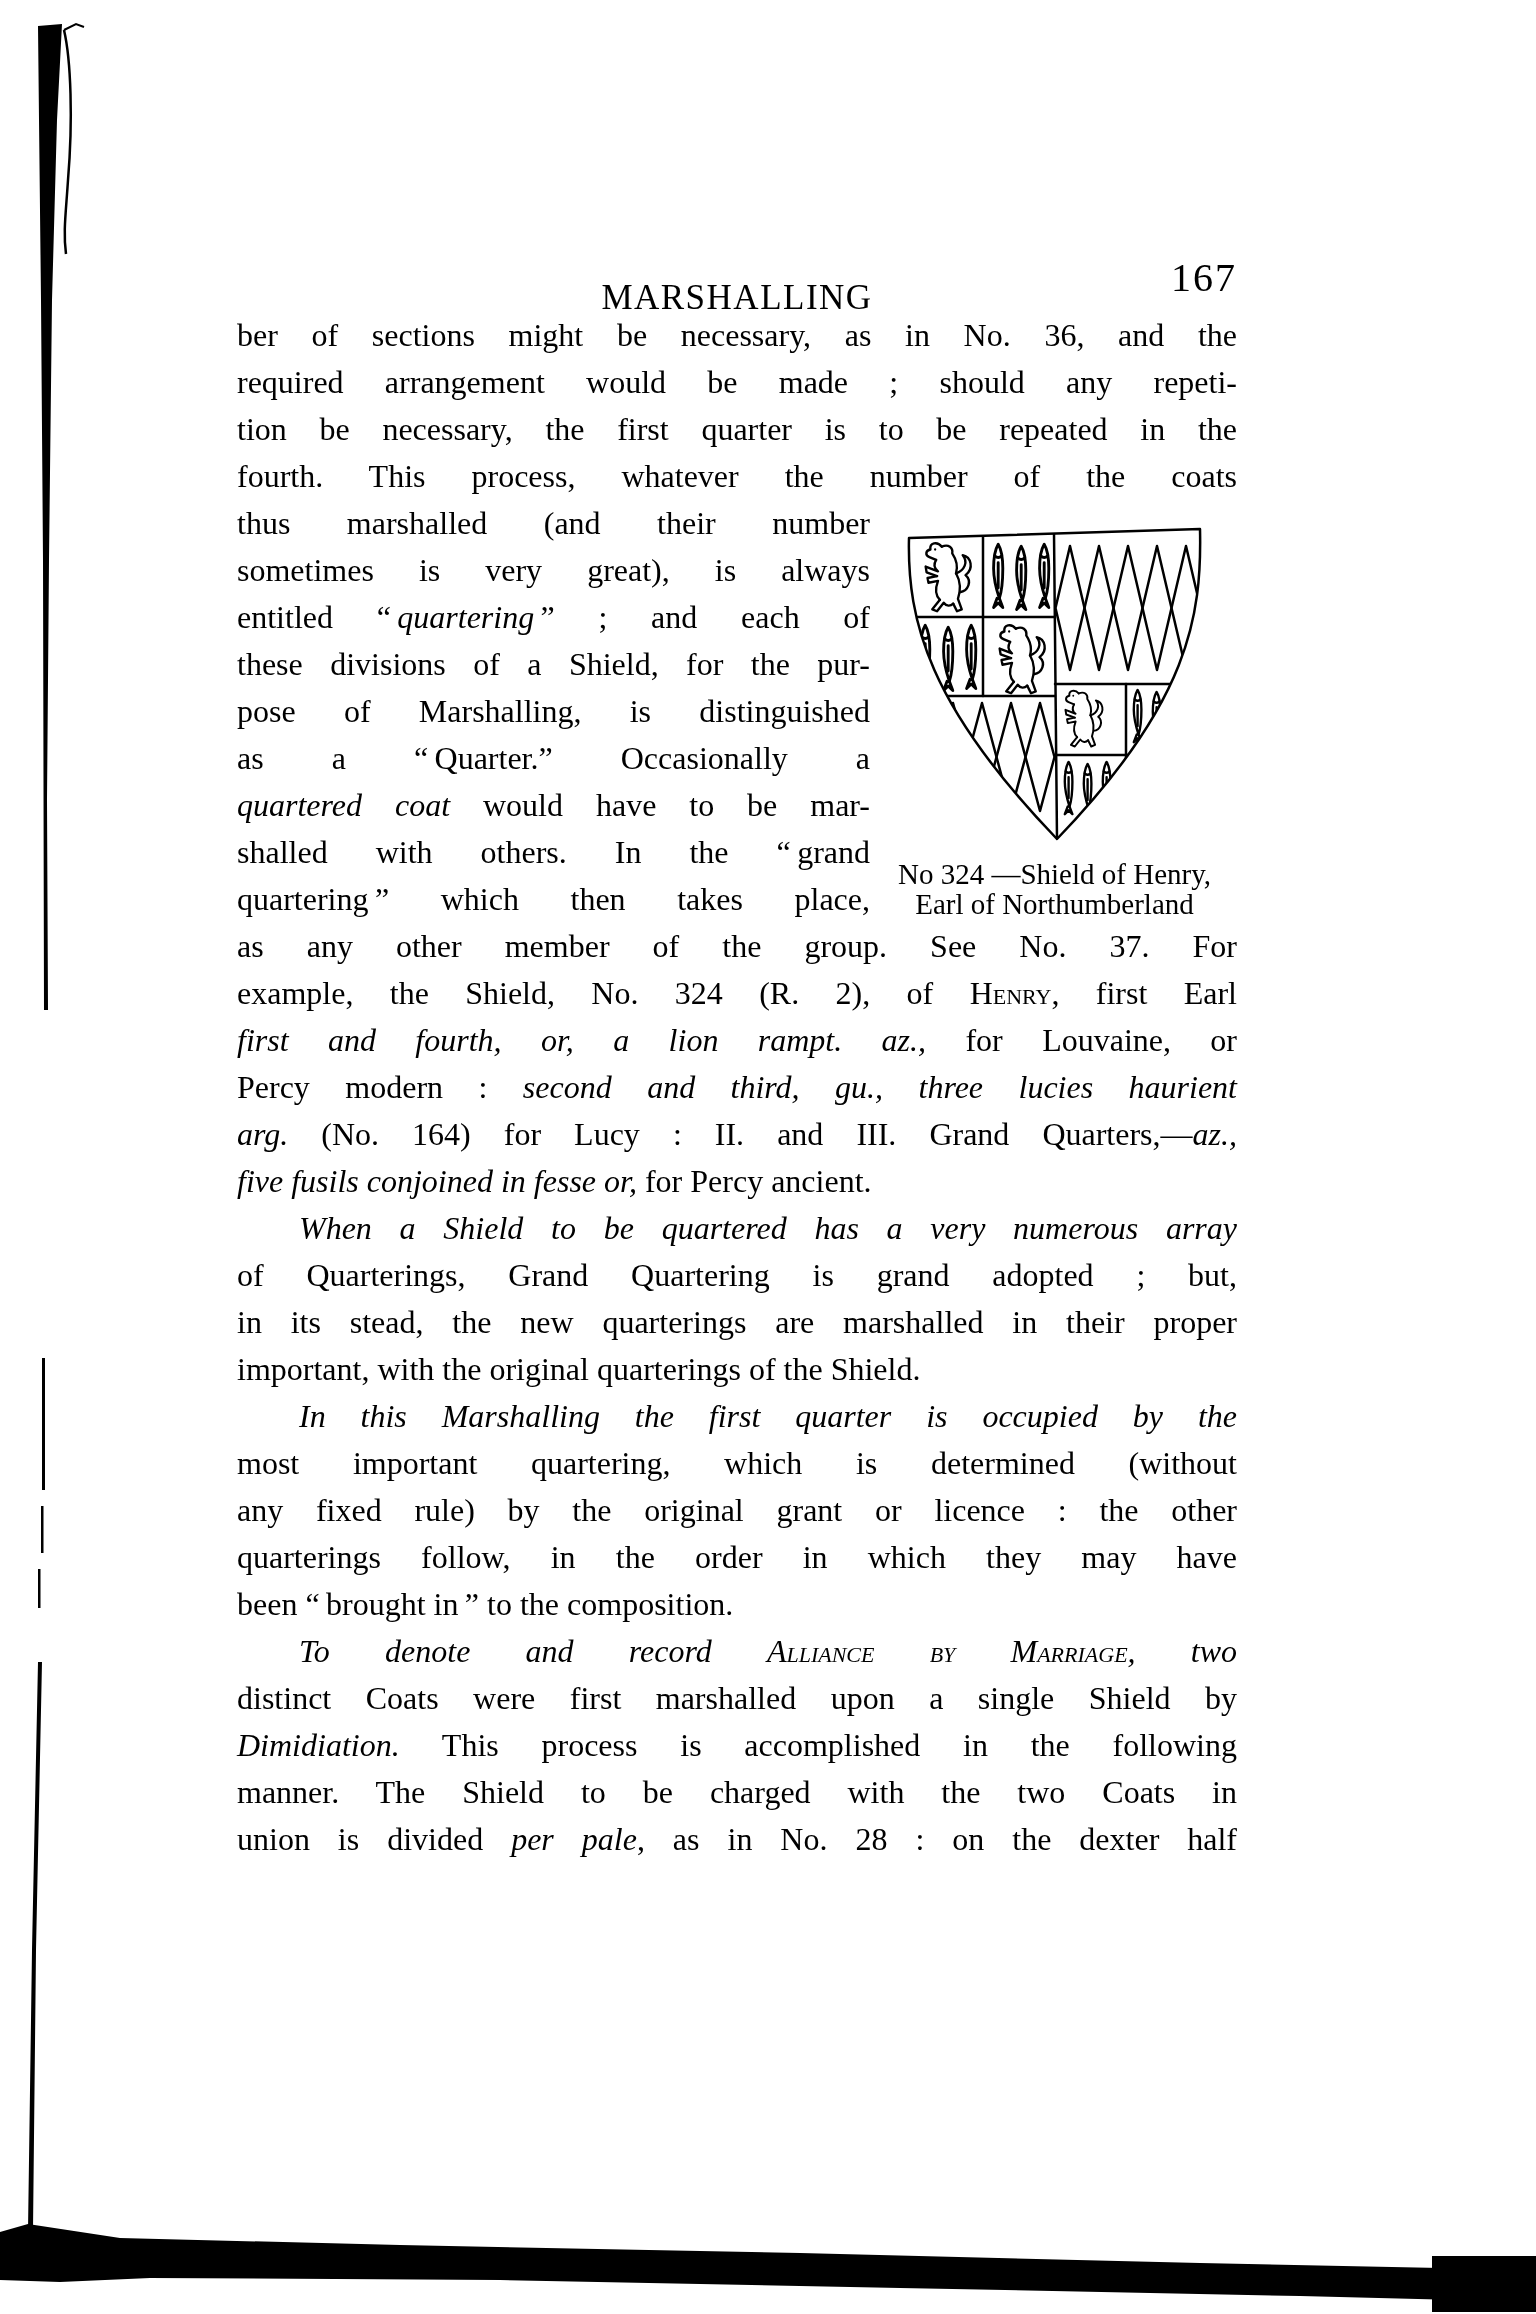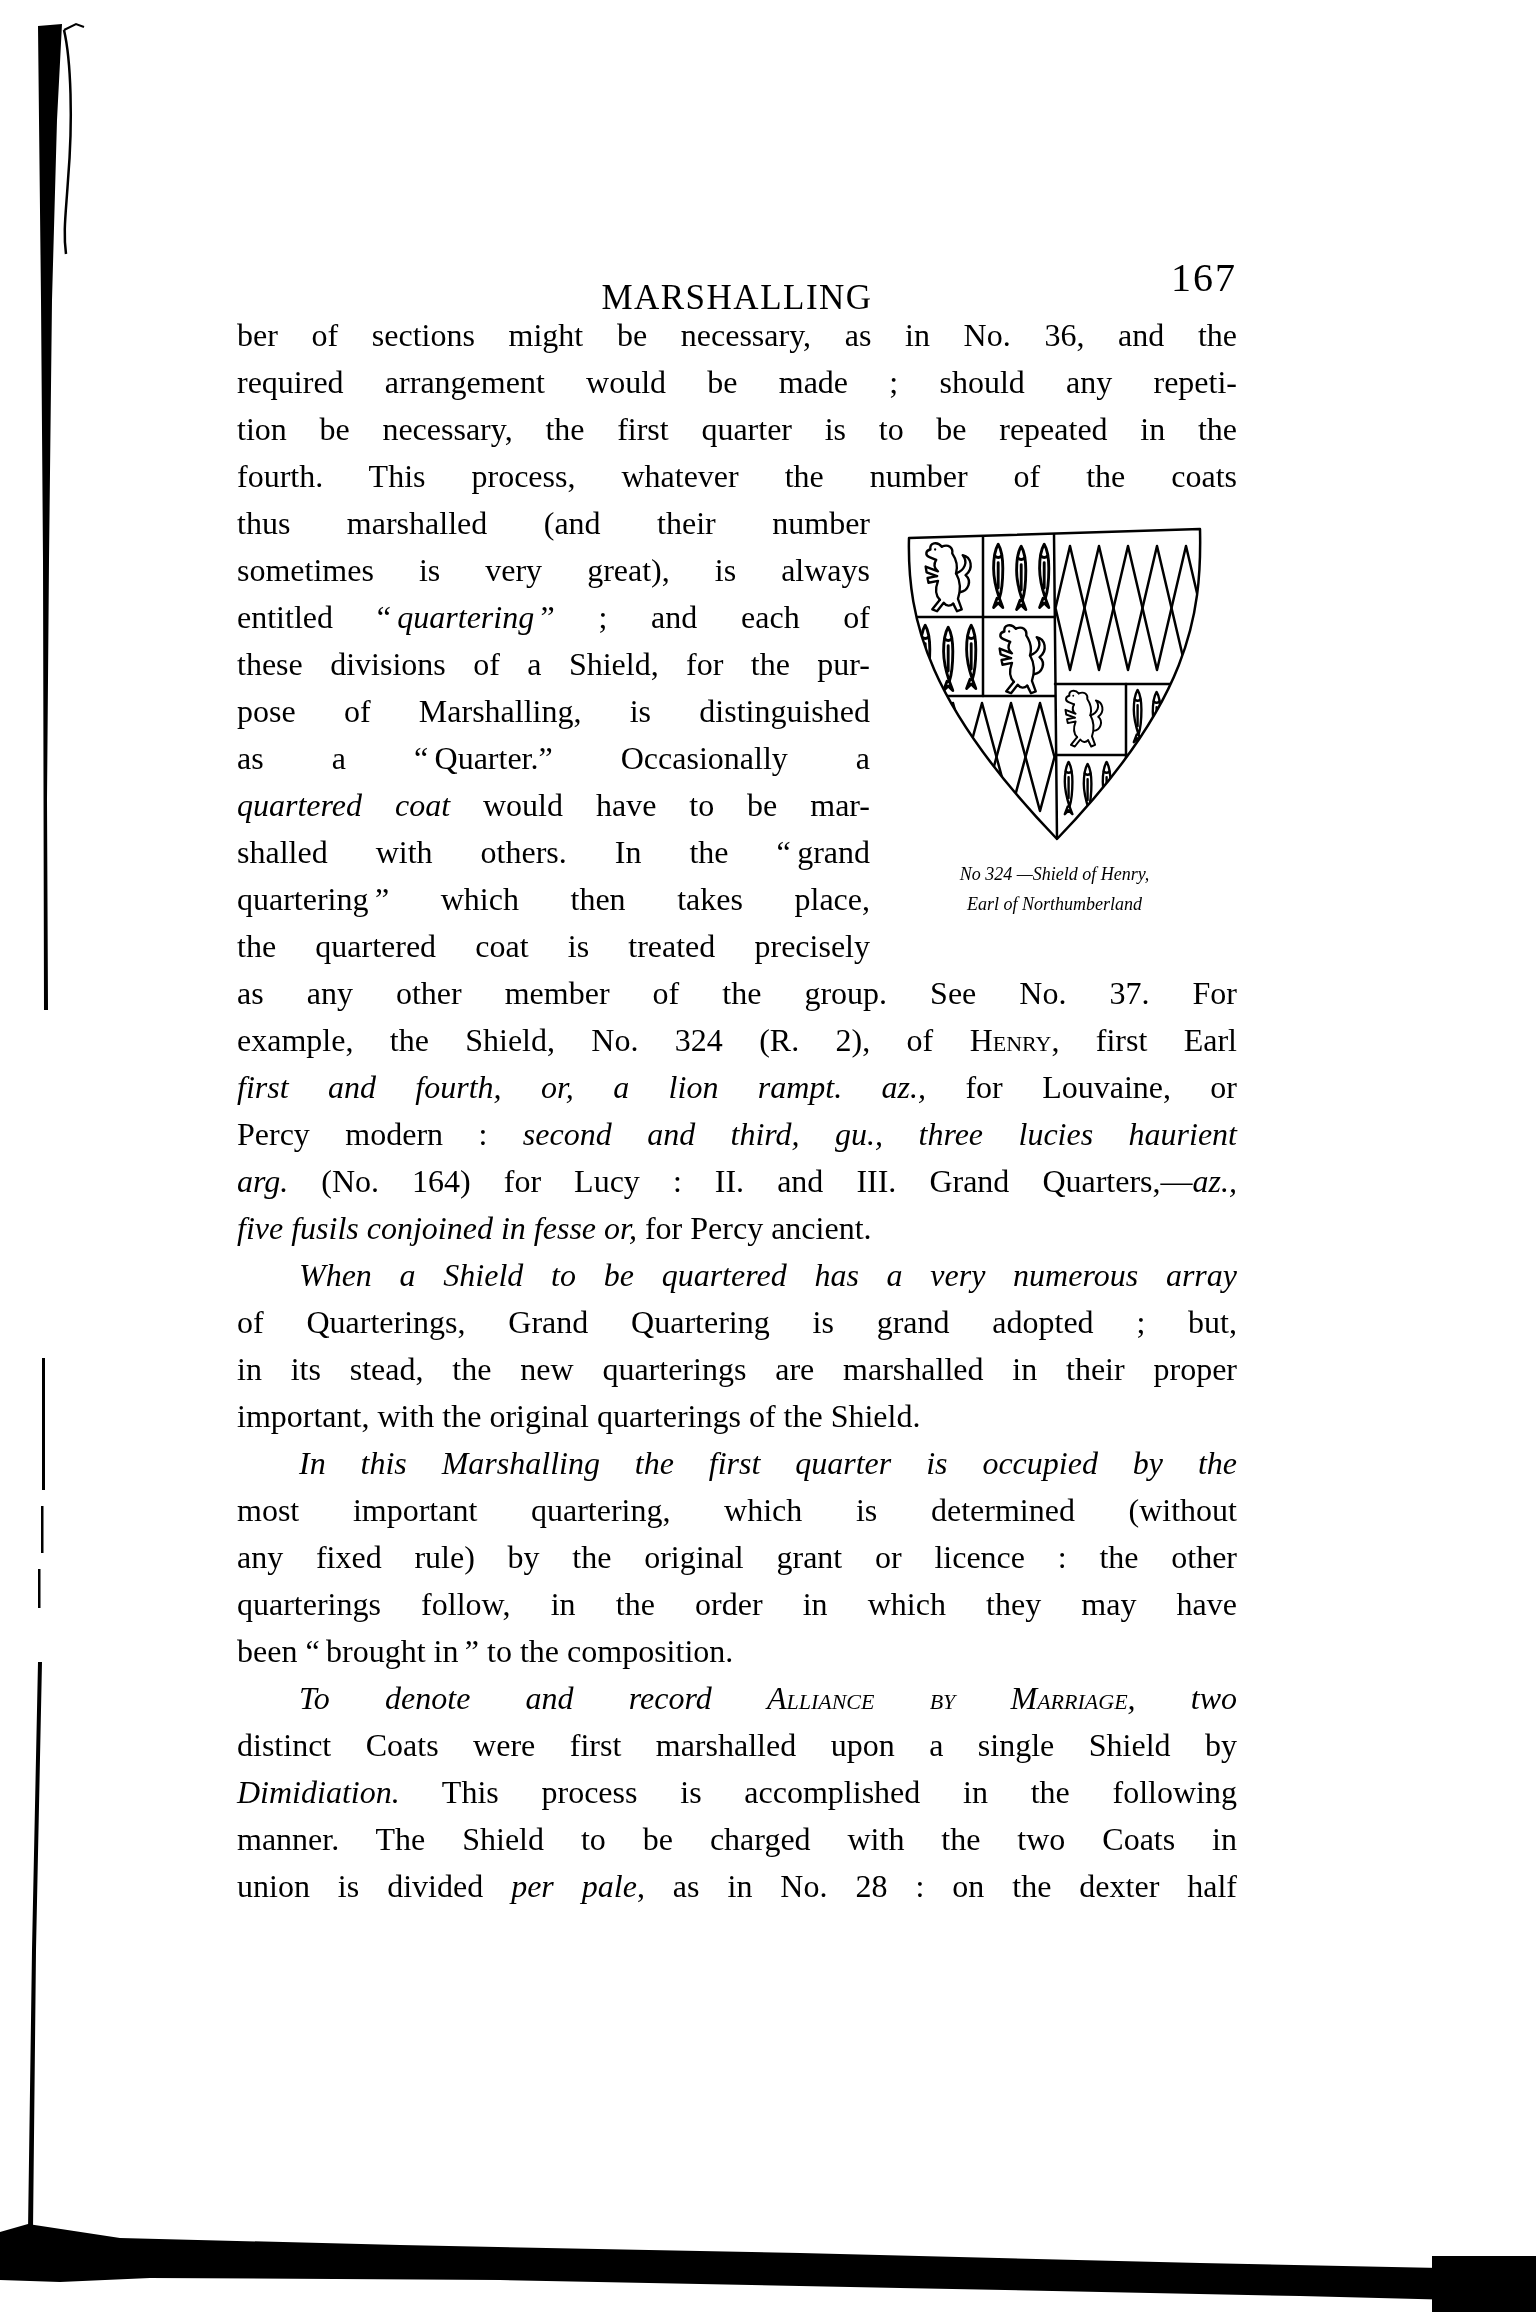--- a/index.html
+++ b/index.html
@@ -31,22 +31,22 @@
   .tl.indent{text-indent:62px;font-style:italic;}
   .it{font-style:italic;}
   .sc{font-variant:small-caps;}
   
   .figure{
     position:absolute;left:635px;top:190px;width:365px;
     text-align:center;
   }
   .figure svg.shield{display:block;margin:18px auto 6px auto;}
   .figcaption{
-    font-size:18px;line-height:36px;margin-top:8px;
-    white-space:nowrap;font-style:italic;
+    font-size:29px;line-height:36px;margin-top:8px;
+    white-space:nowrap;
   }
   
   .artifact{position:absolute;pointer-events:none;}
   #left-artifact{left:0;top:0;}
   #bottom-artifact{left:0;bottom:0;}
 </style>
 </head>
 <body>
 
 <div class="header">
@@ -62,21 +62,20 @@
       <div class="tl "><span>fourth. This process, whatever the number of the coats</span></div>
       <div class="tl narrow"><span>thus marshalled (and their number</span></div>
       <div class="tl narrow"><span>sometimes is very great), is always</span></div>
       <div class="tl narrow"><span>entitled “ </span><span class="it">quartering</span><span> ” ; and each of</span></div>
       <div class="tl narrow"><span>these divisions of a Shield, for the pur-</span></div>
       <div class="tl narrow"><span>pose of Marshalling, is distinguished</span></div>
       <div class="tl narrow"><span>as a “ Quarter.” Occasionally a</span></div>
       <div class="tl narrow"><span class="it">quartered coat</span><span> would have to be mar-</span></div>
       <div class="tl narrow"><span>shalled with others. In the “ grand</span></div>
       <div class="tl narrow"><span>quartering ” which then takes place,</span></div>
-      <div class="tl narrow"><span>the quartered coat is treated precisely</span></div>
       <div class="tl "><span>as any other member of the group. See No. 37. For</span></div>
       <div class="tl "><span>example, the Shield, No. 324 (R. 2), of </span><span class="sc">Henry</span><span>, first Earl</span></div>
       <div class="tl "><span class="it">first and fourth, or, a lion rampt. az.,</span><span> for Louvaine, or</span></div>
       <div class="tl "><span>Percy modern : </span><span class="it">second and third, gu., three lucies haurient</span></div>
       <div class="tl "><span class="it">arg.</span><span> (No. 164) for Lucy : II. and III. Grand Quarters,—</span><span class="it">az.,</span></div>
       <div class="tl rag"><span class="it">five fusils conjoined in fesse or,</span><span> for Percy ancient.</span></div>
       <div class="tl indent"><span>When a Shield to be quartered has a very numerous array</span></div>
       <div class="tl "><span>of Quarterings, Grand Quartering is grand adopted ; but,</span></div>
       <div class="tl "><span>in its stead, the new quarterings are marshalled in their proper</span></div>
       <div class="tl rag"><span>important, with the original quarterings of the Shield.</span></div>

